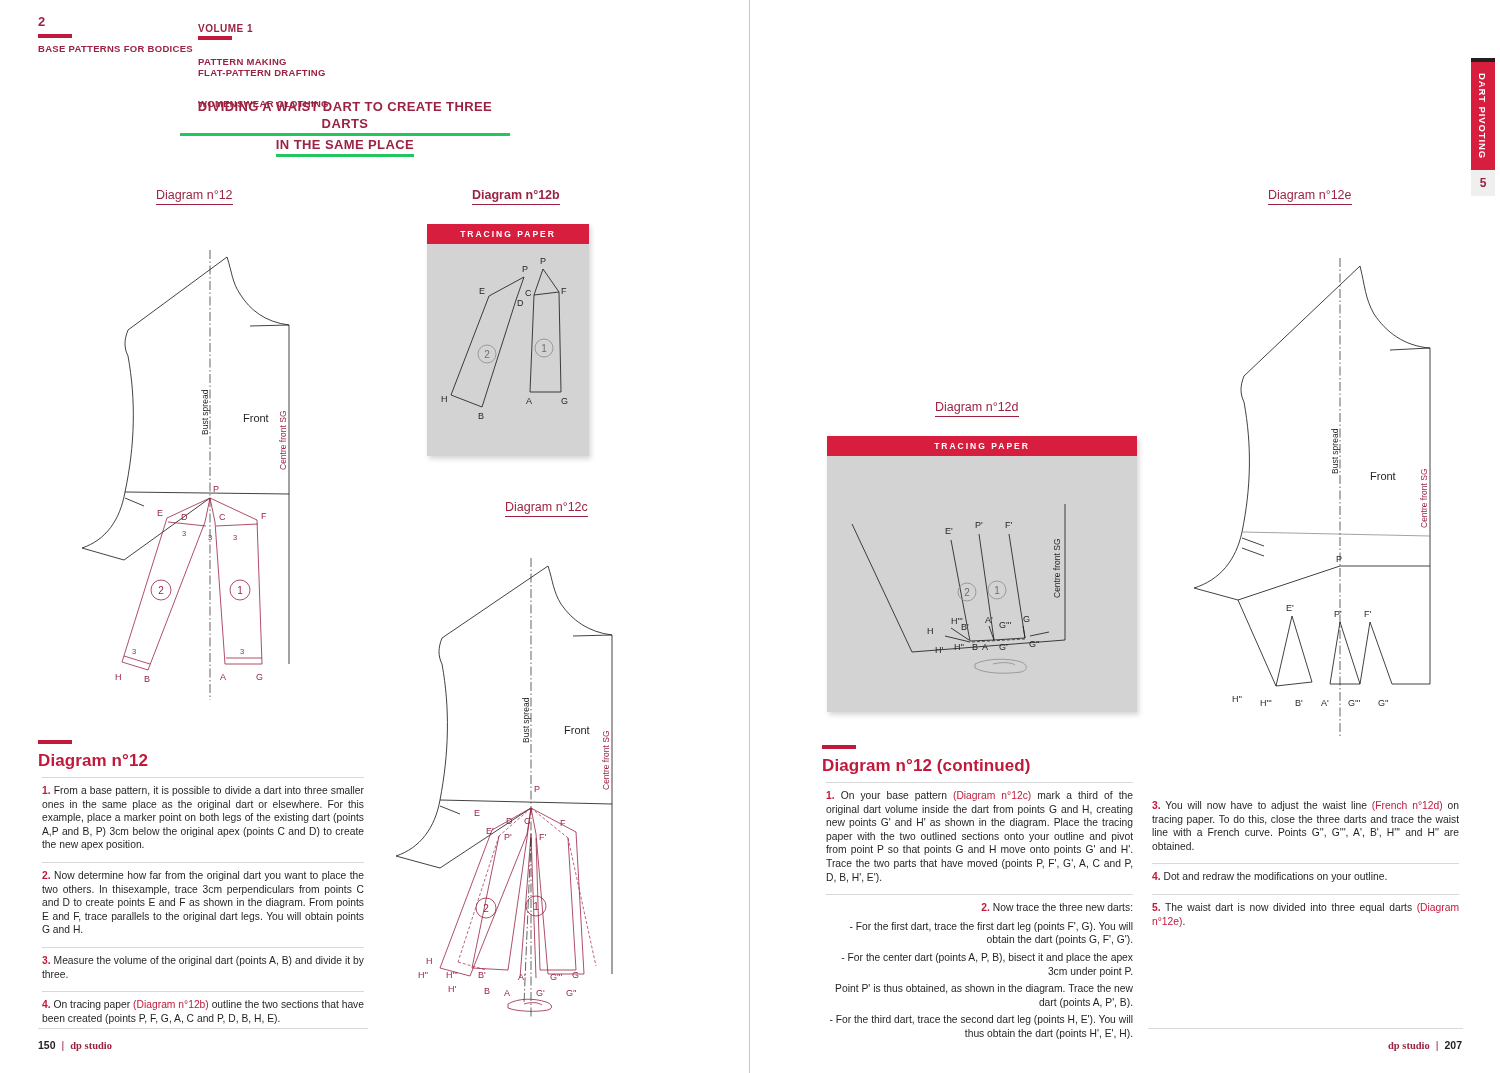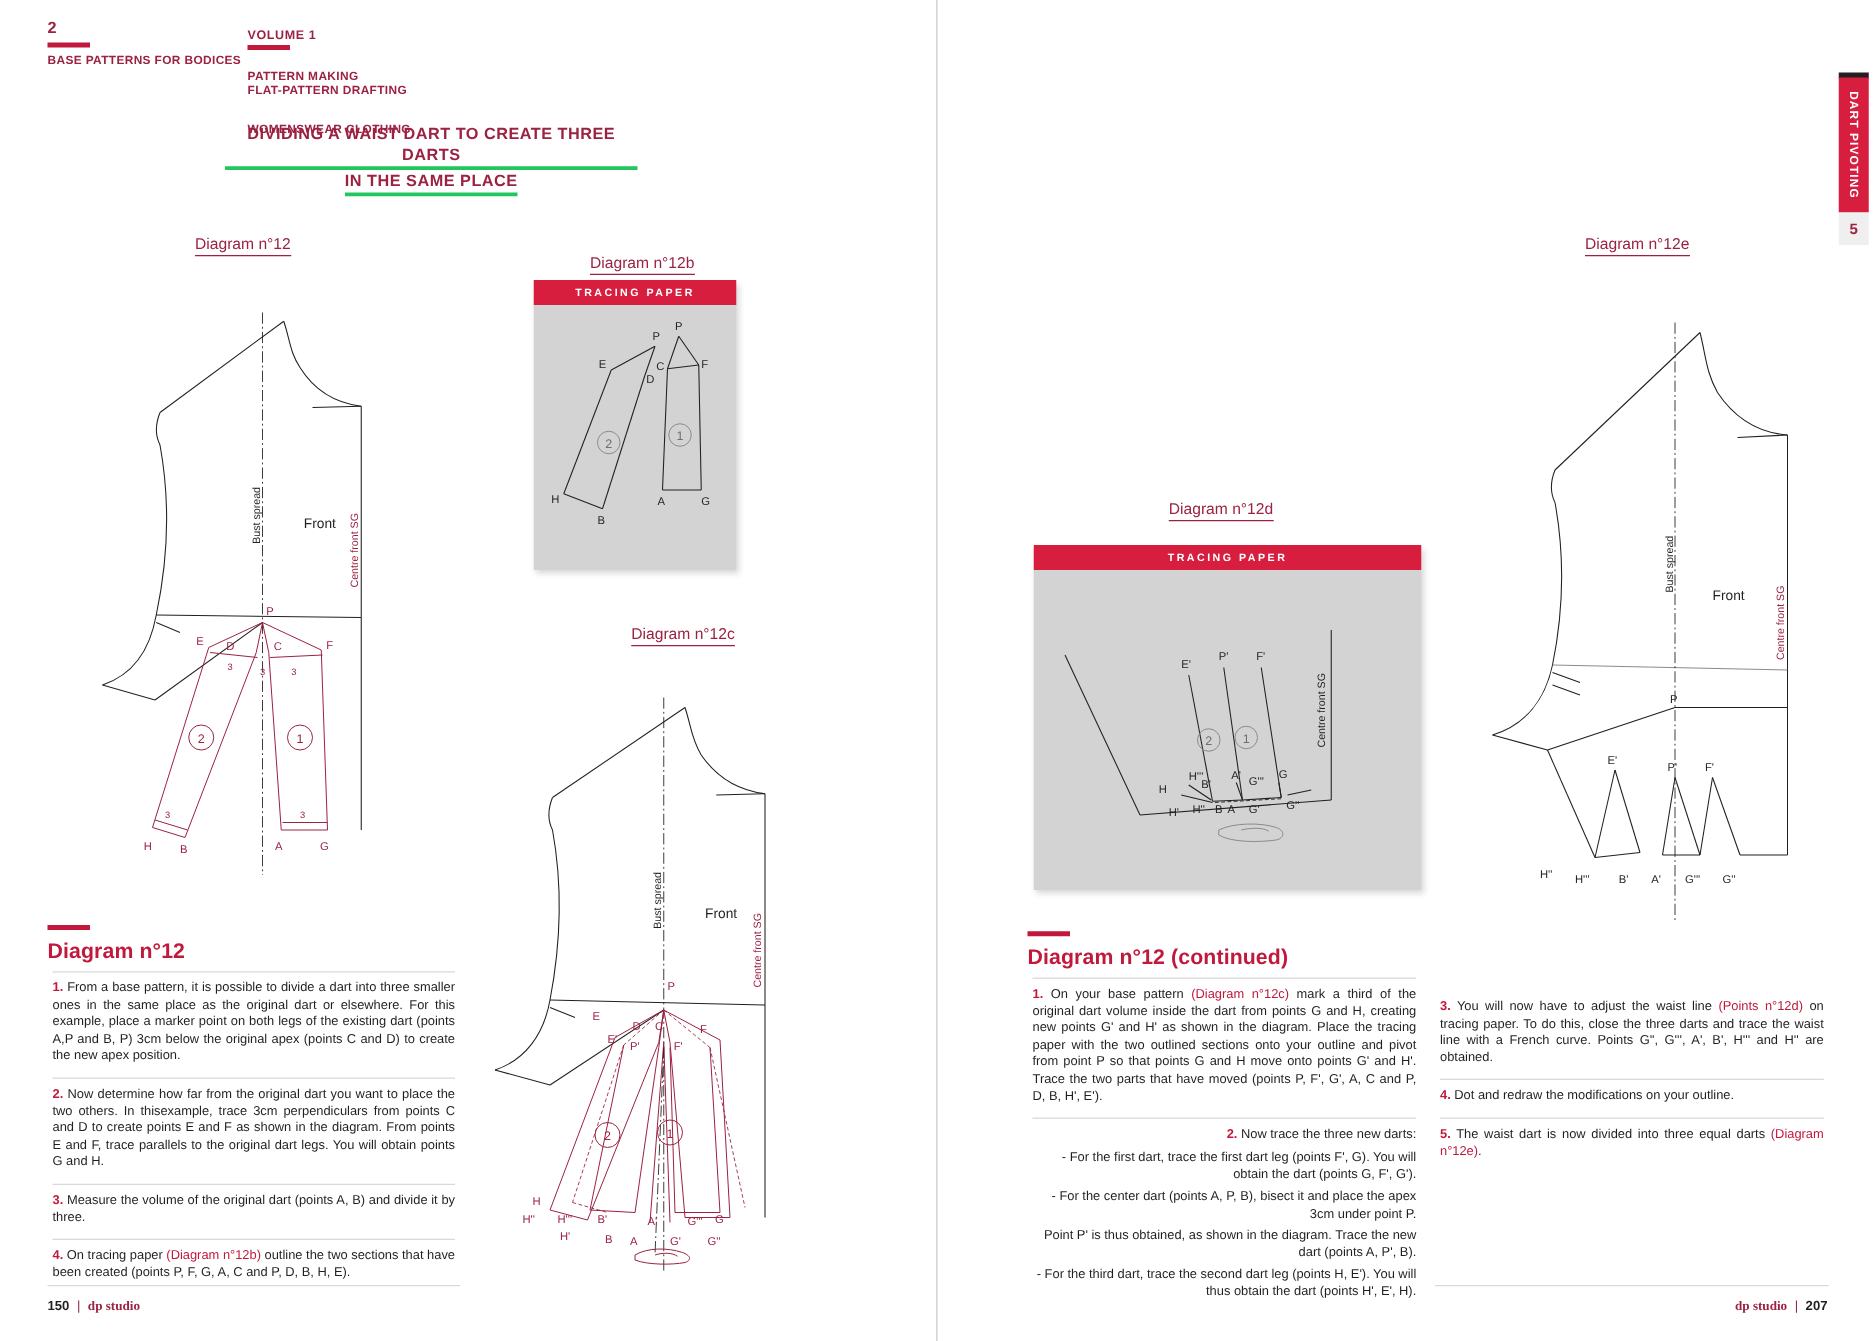--- a/index.html
+++ b/index.html
@@ -163,21 +163,21 @@
     <text class="lbl-red" x="64" y="452">B</text>
     <text class="lbl-red" x="140" y="450">A</text>
     <text class="lbl-red" x="176" y="450">G</text>
 
     <circle cx="81" cy="360" r="10" class="ln-red"></circle>
     <text class="cnum-red" x="81" y="364">2</text>
     <circle cx="160" cy="360" r="10" class="ln-red"></circle>
     <text class="cnum-red" x="160" y="364">1</text>
   </svg>
 
-  <div class="dcap" style="left:472px;top:203px;">Diagram n°12b</div>
+  <div class="dcap" style="left:472px;top:188px;font-weight:bold;">Diagram n°12b</div>
 
   <div class="tp" style="left:427px;top:224px;width:162px;height:232px;">
     <div class="tp-bar">TRACING PAPER</div>
     <div class="tp-body" style="height:212px;">
       <svg style="position:absolute;left:0;top:0;" width="162" height="212" viewBox="0 0 162 212">
 
         <path class="ln" d="M97 33 L62 52"></path>
         <path class="ln" d="M62 52 L24 151"></path>
         <path class="ln" d="M24 151 L55 163"></path>
         <path class="ln" d="M55 163 L89 56"></path>
@@ -418,21 +418,21 @@
     <div class="blk-h">Diagram n°12 (continued)</div>
     <p class="para"><b>1.</b><span> On your base pattern </span><span class="ref">(Diagram n°12c)</span><span> mark a third of the original dart volume inside the dart from points G and H, creating new points G' and H' as shown in the diagram. Place the tracing paper with the two outlined sections onto your outline and pivot from point P so that points G and H move onto points G' and H'. Trace the two parts that have moved (points P, F', G', A, C and P, D, B, H', E').</span></p>
     <p class="para tight" style="padding-bottom:1px;"><b>2.</b><span> Now trace the three new darts:</span></p>
     <p class="para tight" style="border-top:none;padding:0;">- For the first dart, trace the first dart leg (points F', G). You will obtain the dart (points G, F', G').</p>
     <p class="para tight" style="border-top:none;padding:0;">- For the center dart (points A, P, B), bisect it and place the apex 3cm under point P.</p>
     <p class="para tight" style="border-top:none;padding:0;">Point P' is thus obtained, as shown in the diagram. Trace the new dart (points A, P', B).</p>
     <p class="para tight" style="border-top:none;padding:0;">- For the third dart, trace the second dart leg (points H, E'). You will thus obtain the dart (points H', E', H).</p>
   </div>
 
   <div class="blk" style="left:396px;top:795px;width:315px;">
-    <p class="para" style="border-top:none;padding-top:0;"><b>3.</b><span> You will now have to adjust the waist line </span><span class="ref">(Points n°12d)</span><span> on tracing paper. To do this, close the three darts and trace the waist line with a French curve. Points G'', G''', A', B', H''' and H'' are obtained.</span></p>
+    <p class="para" style="border-top:none;padding-top:0;"><b>3.</b><span> You will now have to adjust the waist line </span><span class="ref">(French n°12d)</span><span> on tracing paper. To do this, close the three darts and trace the waist line with a French curve. Points G'', G''', A', B', H''' and H'' are obtained.</span></p>
     <p class="para"><b>4.</b><span> Dot and redraw the modifications on your outline.</span></p>
     <p class="para"><b>5.</b><span> The waist dart is now divided into three equal darts </span><span class="ref">(Diagram n°12e)</span><span>.</span></p>
   </div>
 
   <div class="foot-rule" style="left:396px;bottom:44px;width:315px;"></div>
   <div class="foot" style="right:38px;">
     <span class="br">dp studio</span><span class="sep">|</span><span class="pg">207</span>
   </div>
 </div>
 

